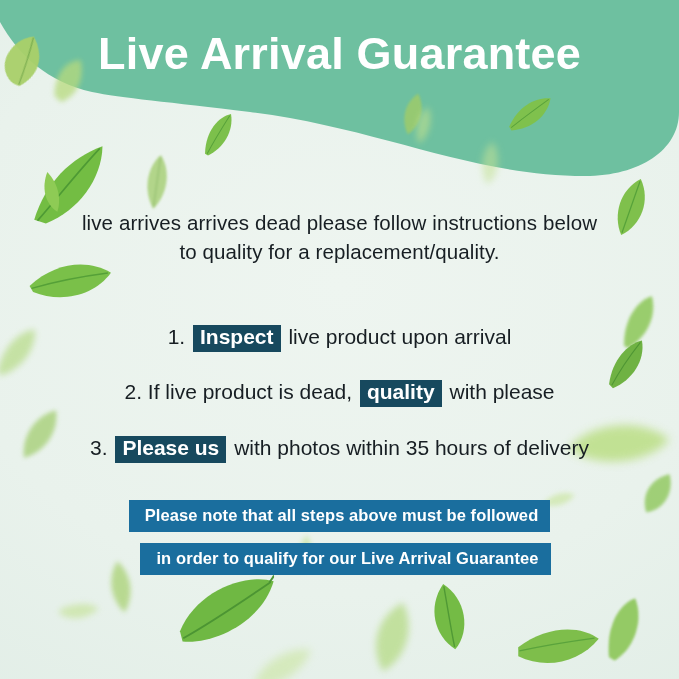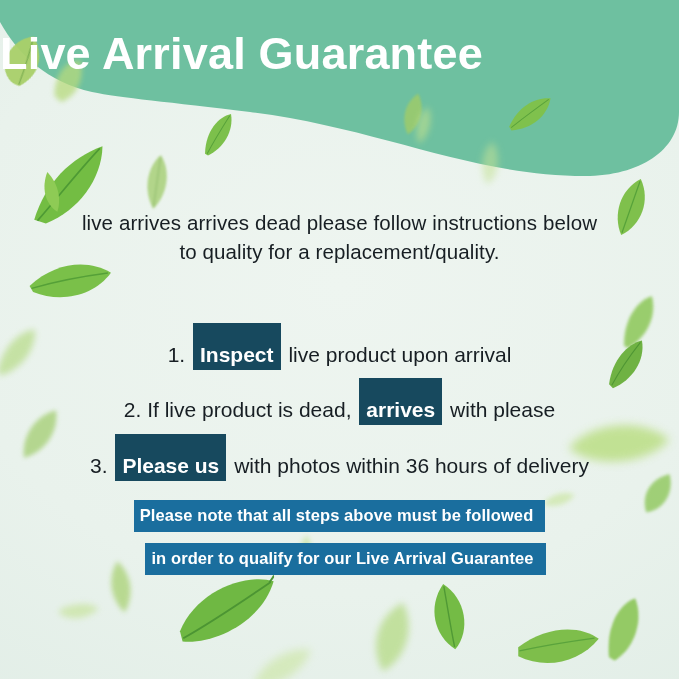--- a/index.html
+++ b/index.html
@@ -21,20 +21,21 @@
     position: absolute;
     left: 0; top: 0;
     width: 679px;
     height: 200px;
     pointer-events: none;
   }
   #header-title {
     position: absolute;
     left: 0; top: 30px;
     width: 679px;
+    text-align: center;
     color: #ffffff;
     font-size: 45px;
     font-weight: bold;
     letter-spacing: 0.2px;
     line-height: 1.05;
     z-index: 5;
   }
 
   
   #leaves {
@@ -82,41 +83,41 @@
   }
   #step-1 { top: 323px; }
   #step-2 { top: 378px; }
   #step-3 { top: 434px; }
 
   .kw {
     display: inline-block;
     background: #17495e;
     color: #ffffff;
     font-weight: bold;
-    padding: 20px 7px 3px 7px;
+    padding: 0 7px 3px 7px;
     margin: 0 2px;
     line-height: 24px;
     vertical-align: baseline;
   }
 
   #notes {
     position: absolute;
     left: 0;
     top: 500px;
     width: 679px;
     text-align: center;
   }
   .note-box {
     display: inline-block;
     background: #1a6e9e;
     color: #ffffff;
     font-size: 16.5px;
     font-weight: bold;
     letter-spacing: 0.1px;
-    padding: 5px 12px 6px 6px;
+    padding: 5px 12px 6px 16px;
     line-height: 21px;
     white-space: nowrap;
   }
   #note-2-wrap { margin-top: 11px; margin-left: 12px; }
 </style>
 </head>
 <body>
 
 <div id="poster">
 
@@ -317,28 +318,28 @@
 
     <div class="step" id="step-1">
       <span>1.</span>
       <span class="kw">Inspect</span>
       <span>live product upon arrival</span>
     </div>
 
     <div class="step" id="step-2">
       <span>2.</span>
       <span>If live product is dead,</span>
-      <span class="kw">arrives</span>
+      <span class="kw">quality</span>
       <span>with please</span>
     </div>
 
     <div class="step" id="step-3">
       <span>3.</span>
       <span class="kw">Please us</span>
-      <span>with photos within 36 hours of delivery</span>
+      <span>with photos within 35 hours of delivery</span>
     </div>
 
     <div id="notes">
       <div>
         <span class="note-box">Please note that all steps above must be followed</span>
       </div>
       <div id="note-2-wrap">
         <span class="note-box">in order to qualify for our Live Arrival Guarantee</span>
       </div>
     </div>

